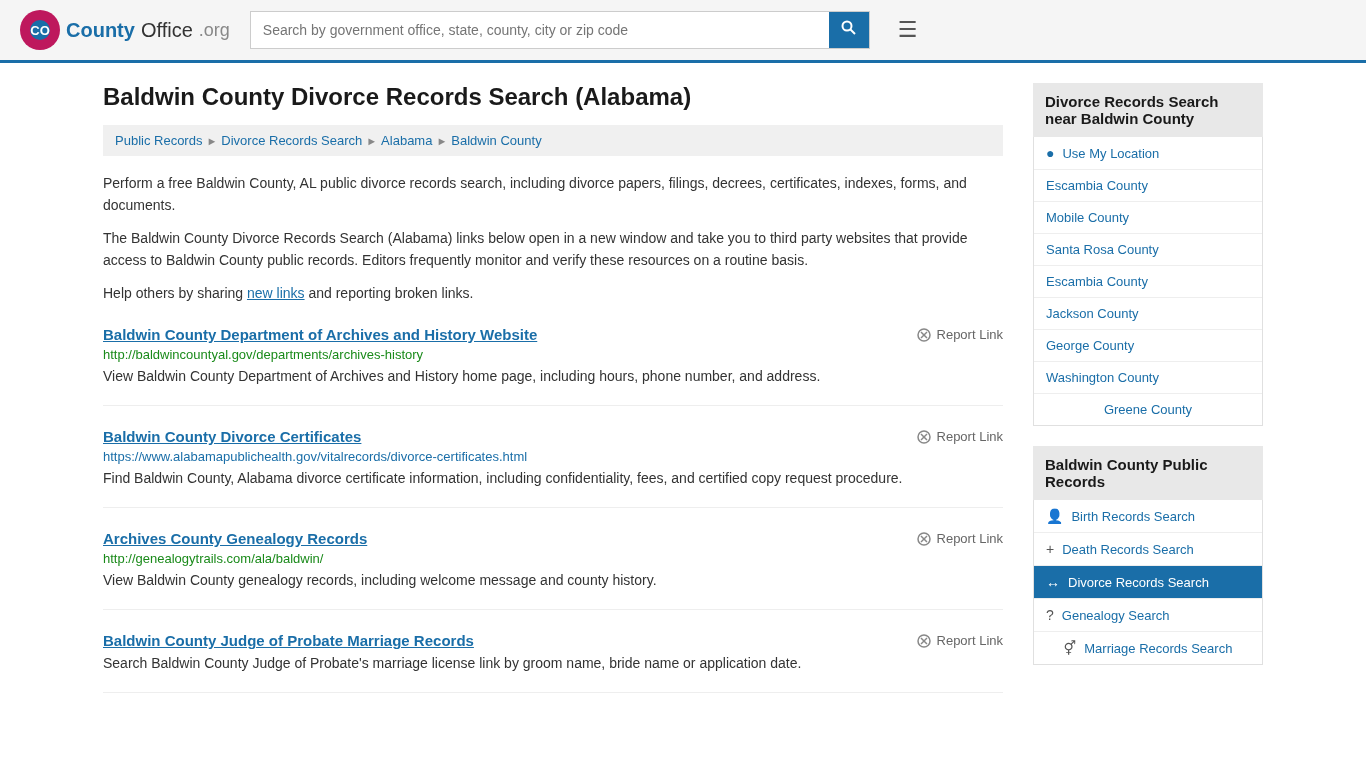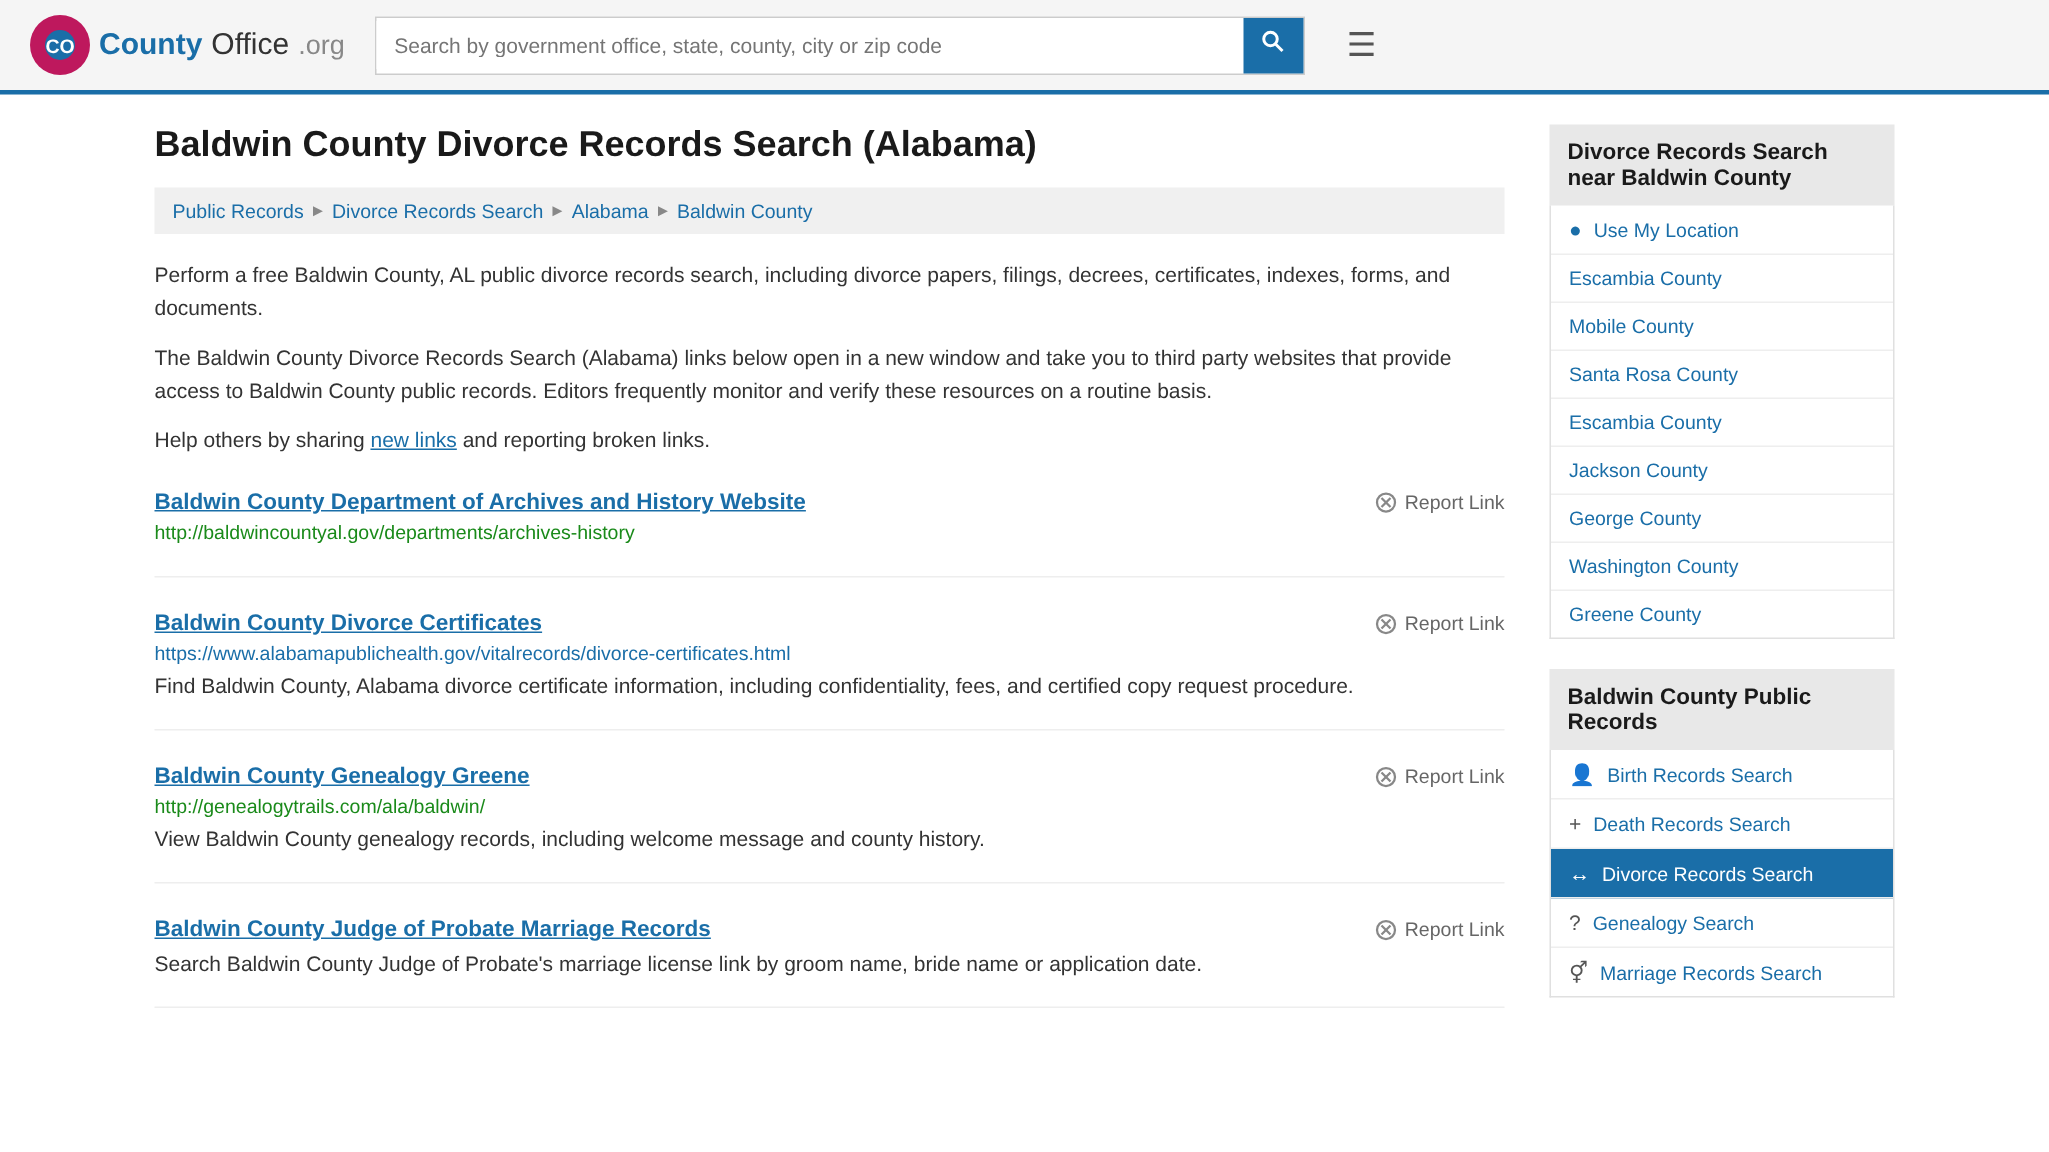--- a/index.html
+++ b/index.html
@@ -131,21 +131,21 @@
       margin-bottom: 0;
     }
     .sidebar-list { list-style: none; border: 1px solid #e0e0e0; border-top: none; }
     .sidebar-list li {
       padding: 8px 12px;
       border-bottom: 1px solid #eee;
       display: flex;
       align-items: center;
       gap: 8px;
     }
-    .sidebar-list li:last-child { border-bottom: none; }
+    .sidebar-list li:last-child { border-bottom: none; justify-content: center; }
     .sidebar-list li a { color: #1a6ea8; text-decoration: none; font-size: 13px; }
     .sidebar-section { margin-bottom: 20px; }
 
     .sidebar-list li.active {
       background: #1a6ea8;
       color: white;
     }
     .sidebar-list li.active a { color: white; }
   </style>
 </head>
@@ -205,39 +205,40 @@
       <button class="report-link-btn">
         <span><svg width="16" height="16" viewBox="0 0 16 16" fill="none" style="vertical-align:middle">
     <circle cx="8" cy="8" r="6" stroke="#888" stroke-width="1.5" fill="none"></circle>
     <line x1="5" y1="5" x2="11" y2="11" stroke="#888" stroke-width="1.5"></line>
     <line x1="11" y1="5" x2="5" y2="11" stroke="#888" stroke-width="1.5"></line>
   </svg></span>
         <span>Report Link</span>
       </button>
     </div>
     <div class="record-url" style="cursor:pointer">http://baldwincountyal.gov/departments/archives-history</div>
+    <div class="record-desc">View Baldwin County Department of Archives and History home page, including hours, phone number, and address.</div>
   </div>
         <div class="record-entry">
     <div class="record-title-row">
       <a class="record-title" href="#">Baldwin County Divorce Certificates</a>
       <button class="report-link-btn">
         <span><svg width="16" height="16" viewBox="0 0 16 16" fill="none" style="vertical-align:middle">
     <circle cx="8" cy="8" r="6" stroke="#888" stroke-width="1.5" fill="none"></circle>
     <line x1="5" y1="5" x2="11" y2="11" stroke="#888" stroke-width="1.5"></line>
     <line x1="11" y1="5" x2="5" y2="11" stroke="#888" stroke-width="1.5"></line>
   </svg></span>
         <span>Report Link</span>
       </button>
     </div>
     <div class="record-url blue" style="cursor:pointer">https://www.alabamapublichealth.gov/vitalrecords/divorce-certificates.html</div>
     <div class="record-desc">Find Baldwin County, Alabama divorce certificate information, including confidentiality, fees, and certified copy request procedure.</div>
   </div>
         <div class="record-entry">
     <div class="record-title-row">
-      <a class="record-title" href="#">Baldwin County Genealogy Greene</a>
+      <a class="record-title" href="#">Archives County Genealogy Records</a>
       <button class="report-link-btn">
         <span><svg width="16" height="16" viewBox="0 0 16 16" fill="none" style="vertical-align:middle">
     <circle cx="8" cy="8" r="6" stroke="#888" stroke-width="1.5" fill="none"></circle>
     <line x1="5" y1="5" x2="11" y2="11" stroke="#888" stroke-width="1.5"></line>
     <line x1="11" y1="5" x2="5" y2="11" stroke="#888" stroke-width="1.5"></line>
   </svg></span>
         <span>Report Link</span>
       </button>
     </div>
     <div class="record-url" style="cursor:pointer">http://genealogytrails.com/ala/baldwin/</div>

